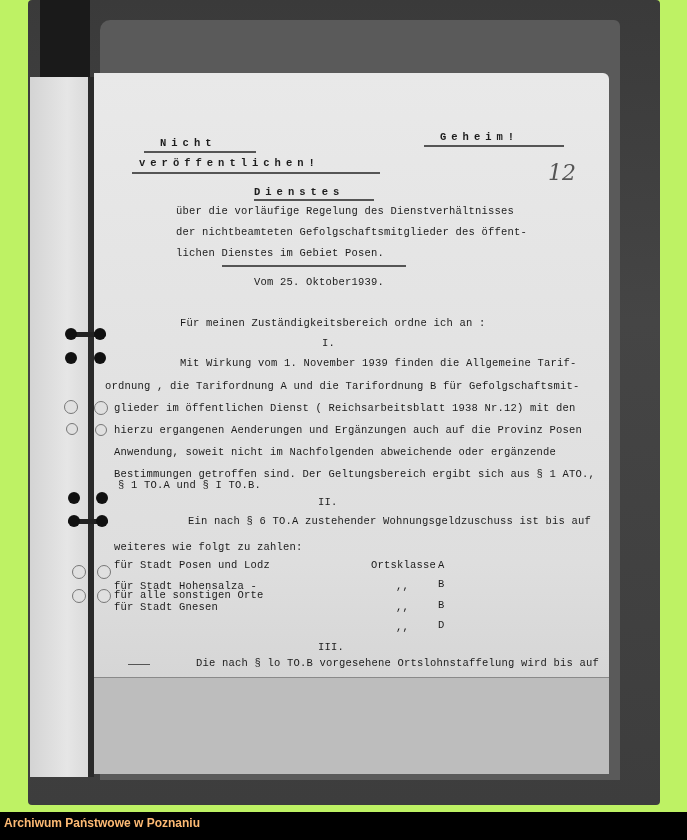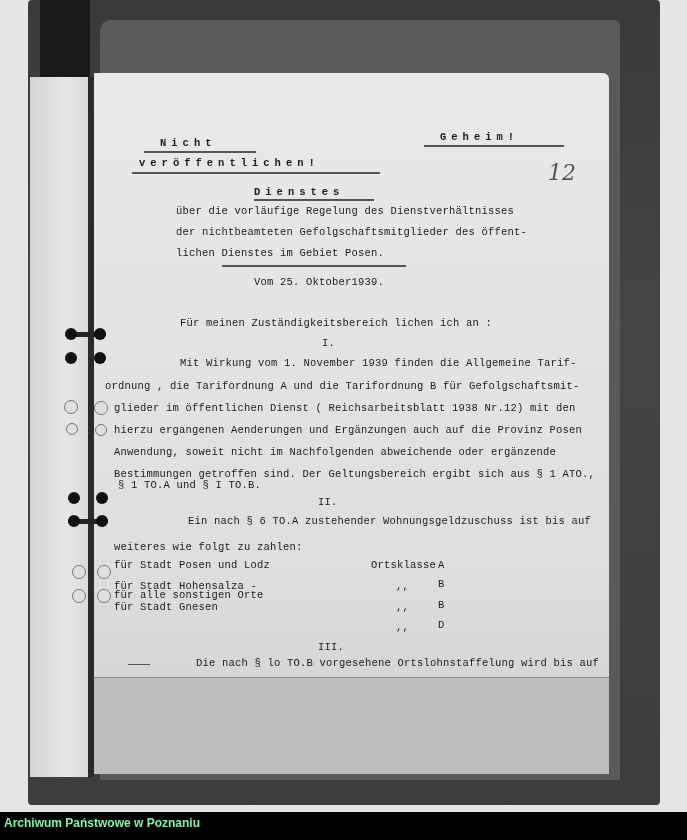--- a/index.html
+++ b/index.html
@@ -1,21 +1,21 @@
 <!DOCTYPE html>
 <html><head>
   <meta charset="utf-8">
   <style>
     html, body { margin: 0; padding: 0; }
     body {
       width: 687px; height: 840px; background: #000; position: relative; overflow: hidden;
       font-family: "Liberation Mono", "DejaVu Sans Mono", monospace;
     }
     .scan {
-      position: absolute; left: 0; top: 0; width: 687px; height: 812px; background: #e5e5e5;
+      position: absolute; left: 0; top: 0; width: 687px; height: 812px; background: #bef264;
     }
     .folder {
       position: absolute; left: 28px; top: 0; width: 632px; height: 805px;
       background: linear-gradient(180deg, #3a3a3a 0%, #454545 40%, #3d3d3d 100%);
       border-radius: 4px;
     }
     .folder-spine {
       position: absolute; left: 40px; top: 0; width: 50px; height: 120px; background: #1a1a1a;
     }
     .backsheet {
@@ -45,21 +45,21 @@
       position: absolute; font-size: 10.5px; color: #1c1c1c; white-space: nowrap; letter-spacing: 0.2px;
     }
     .spaced { letter-spacing: 5px; font-weight: bold; }
     .uline { position: absolute; height: 2px; background: #555; }
     .pagenum {
       position: absolute; left: 548px; top: 160px; font-family: "DejaVu Serif", serif;
       font-style: italic; font-size: 22px; color: #555;
     }
     .footer {
       position: absolute; left: 4px; top: 816px; font-family: "Liberation Sans", sans-serif;
-      font-weight: bold; font-size: 12px; color: #86efac;
+      font-weight: bold; font-size: 12px; color: #fdba74;
     }
   </style>
 </head>
 <body>
 
 <div class="scan">
   <div class="folder"></div>
   <div class="folder-spine"></div>
   <div class="backsheet"></div>
   <div class="tab-strip"></div>
@@ -95,21 +95,21 @@
   <div class="pagenum">12</div>
 
   <div class="t spaced" style="left:254px;top:186px;">Dienstes</div>
   <div class="uline" style="left:254px;top:199px;width:120px;"></div>
   <div class="t" style="left:176px;top:205px;">über die vorläufige Regelung des Dienstverhältnisses</div>
   <div class="t" style="left:176px;top:226px;">der nichtbeamteten Gefolgschaftsmitglieder des öffent-</div>
   <div class="t" style="left:176px;top:247px;">lichen Dienstes im Gebiet Posen.</div>
   <div class="uline" style="left:222px;top:265px;width:184px;"></div>
   <div class="t" style="left:254px;top:276px;">Vom 25. Oktober1939.</div>
 
-  <div class="t" style="left:180px;top:317px;">Für meinen Zuständigkeitsbereich lichen ich an :</div>
+  <div class="t" style="left:180px;top:317px;">Für meinen Zuständigkeitsbereich ordne ich an :</div>
 
   <div class="t" style="left:322px;top:337px;">I.</div>
   <div class="t" style="left:180px;top:357px;text-align:right;">Mit Wirkung vom 1. November 1939 finden die Allgemeine  Tarif-</div>
   <div class="t" style="left:105px;top:380px;">ordnung , die Tarifordnung A und die Tarifordnung B für Gefolgschaftsmit-</div>
   <div class="t" style="left:114px;top:402px;">glieder im öffentlichen Dienst ( Reichsarbeitsblatt 1938 Nr.12) mit den</div>
   <div class="t" style="left:114px;top:424px;">hierzu ergangenen Aenderungen und Ergänzungen auch auf die Provinz Posen</div>
   <div class="t" style="left:114px;top:446px;">Anwendung, soweit nicht im Nachfolgenden abweichende oder ergänzende</div>
   <div class="t" style="left:114px;top:468px;">Bestimmungen getroffen sind. Der Geltungsbereich ergibt sich aus § 1 ATO.,</div>
   <div class="t" style="left:118px;top:479px;top:479px;">§ 1 TO.A und § I TO.B.</div>
 

